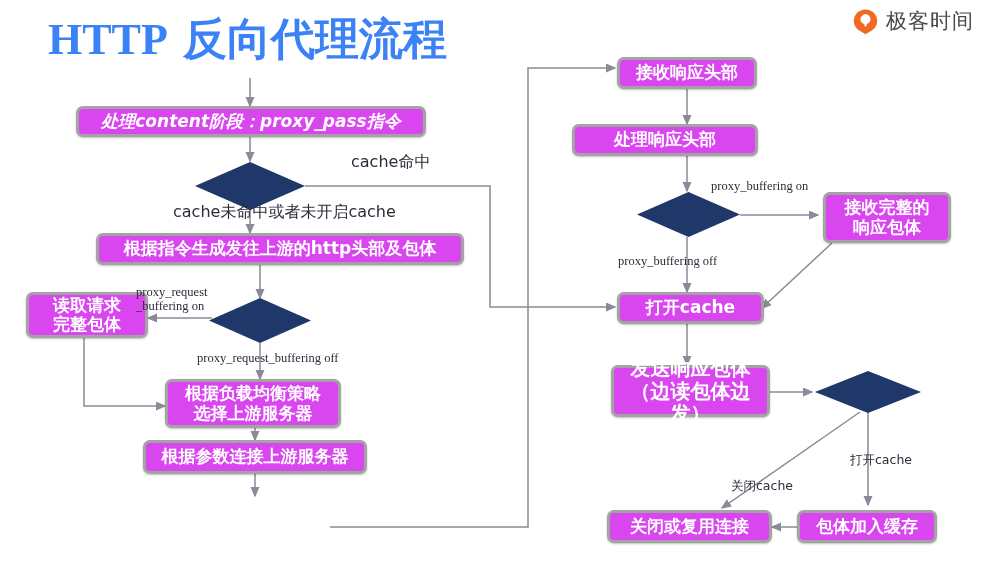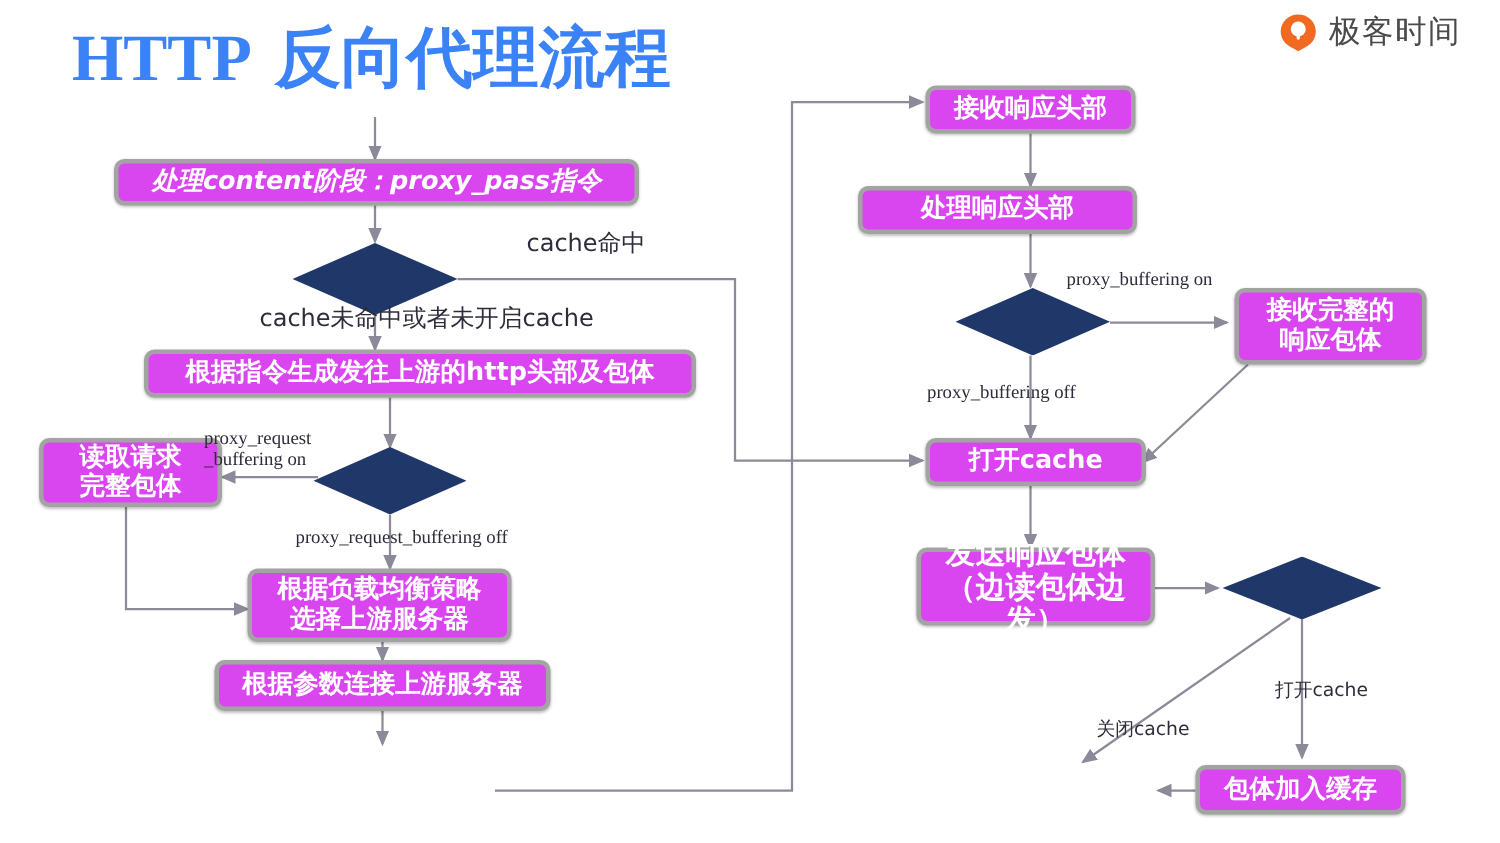--- a/index.html
+++ b/index.html
@@ -153,20 +153,21 @@
   <div class="node s17" style="left:823px;top:192px;width:128px;height:51px;">接收完整的
 响应包体</div>
 
   <div class="node s17" style="left:617px;top:292px;width:147px;height:32px;">打开cache</div>
 
   <div class="node s16" style="left:611px;top:365px;width:159px;height:52px;">发送响应包体
 （边读包体边发）</div>
 
   <div class="diamond" style="left:815px;top:371px;width:106px;height:42px;"></div>
 
+  <div class="node s17" style="left:607px;top:510px;width:165px;height:33px;">关闭或复用连接</div>
 
   <div class="node s17" style="left:797px;top:510px;width:140px;height:33px;">包体加入缓存</div>
 
   <div class="elabel han e13" style="left:351px;top:153px;">cache命中</div>
 
   <div class="elabel han e13" style="left:173px;top:203px;">cache未命中或者未开启cache</div>
 
   <div class="elabel e12" style="left:136px;top:286px;">proxy_request
 _buffering on</div>
 

